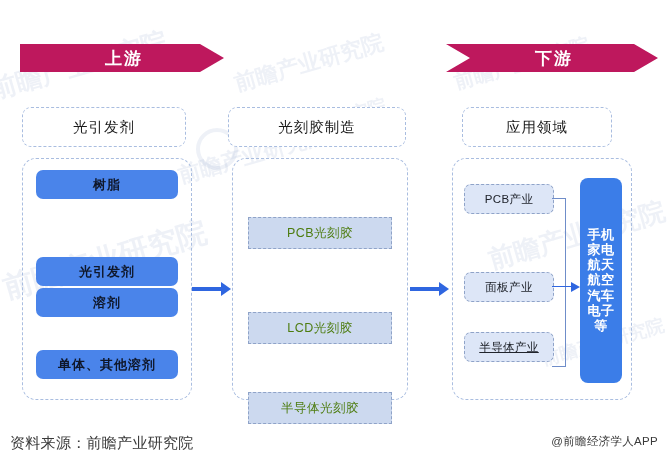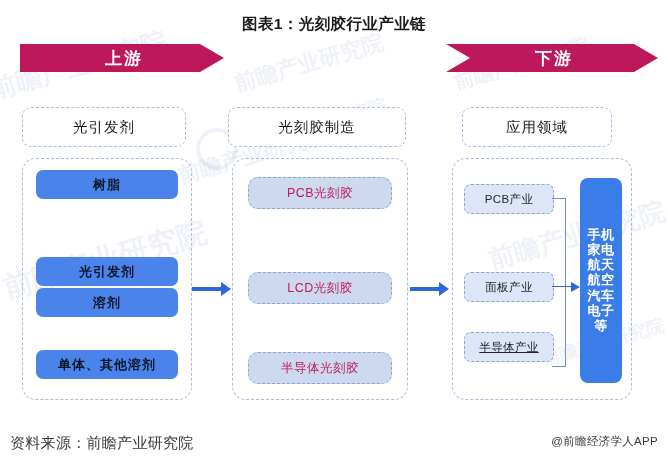--- a/index.html
+++ b/index.html
@@ -140,27 +140,28 @@
   .pill-solid.p4 { top: 350px; }
 
   
   .pill-mid {
     position: absolute;
     left: 248px;
     width: 142px;
     height: 30px;
     background: #ccd9ef;
     border: 1px dashed #8fa3c8;
-    border-radius: 10px;
-    display: flex;
-    align-items: center;
-    justify-content: center;
-    color: #be185d;
+    border-radius: 0;
+    display: flex;
+    align-items: center;
+    justify-content: center;
+    color: #4d7c0f;
     font-size: 12.5px;
     letter-spacing: 0.5px;
+    margin-top: 40px;
   }
   .pill-mid.m1 { top: 177px; }
   .pill-mid.m2 { top: 272px; }
   .pill-mid.m3 { top: 352px; }
 
   
   .pill-down {
     position: absolute;
     left: 464px;
     width: 88px;
@@ -278,21 +279,20 @@
   <div class="wm w1">前瞻产业研究院</div>
   <div class="wm w2">前瞻产业研究院</div>
   <div class="wm w3">前瞻产业研究院</div>
   <div class="wm w4">前瞻产业研究院</div>
   <div class="wm w5">前瞻产业研究院</div>
   <div class="wm w6">前瞻产业研究院</div>
   <div class="wm w7">前瞻产业研究院</div>
   <div class="wm w8">前瞻产业研究院</div>
   <div class="wm-ring"></div>
 
-  <div class="title">图表1：光刻胶行业产业链</div>
 
   <div class="banner b1">
     <span>上游</span>
   </div>
   <div class="banner b3">
     <span>下游</span>
   </div>
 
   <div class="col-head h1">光引发剂</div>
   <div class="col-head h3">应用领域</div>

